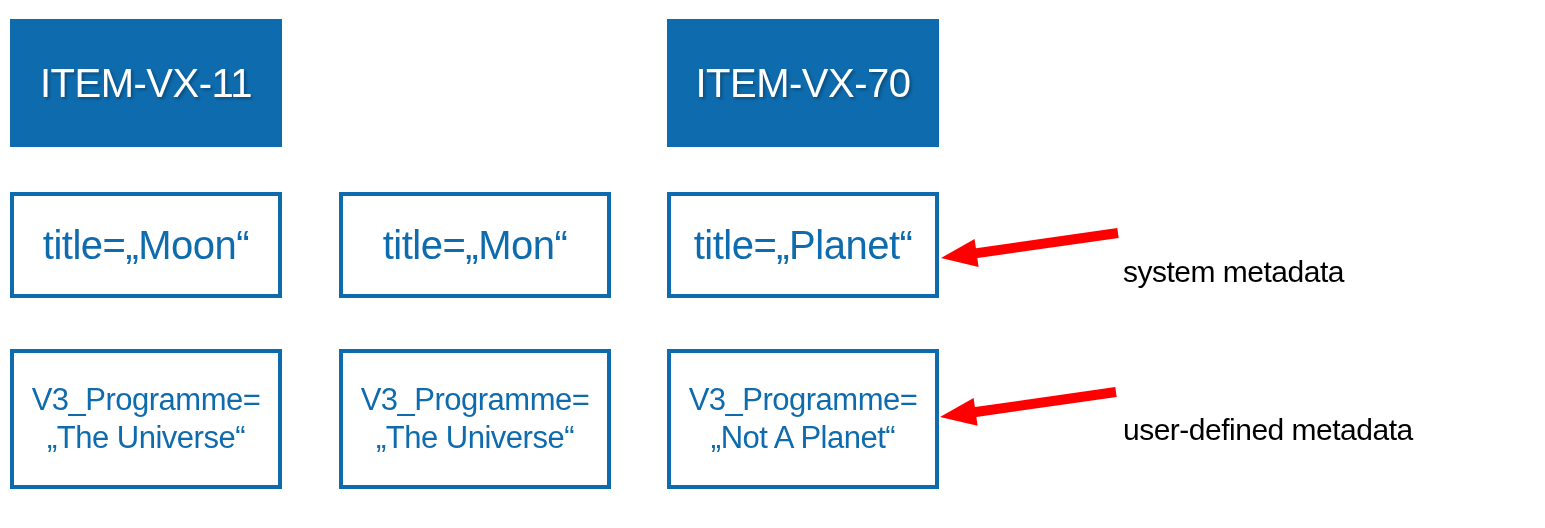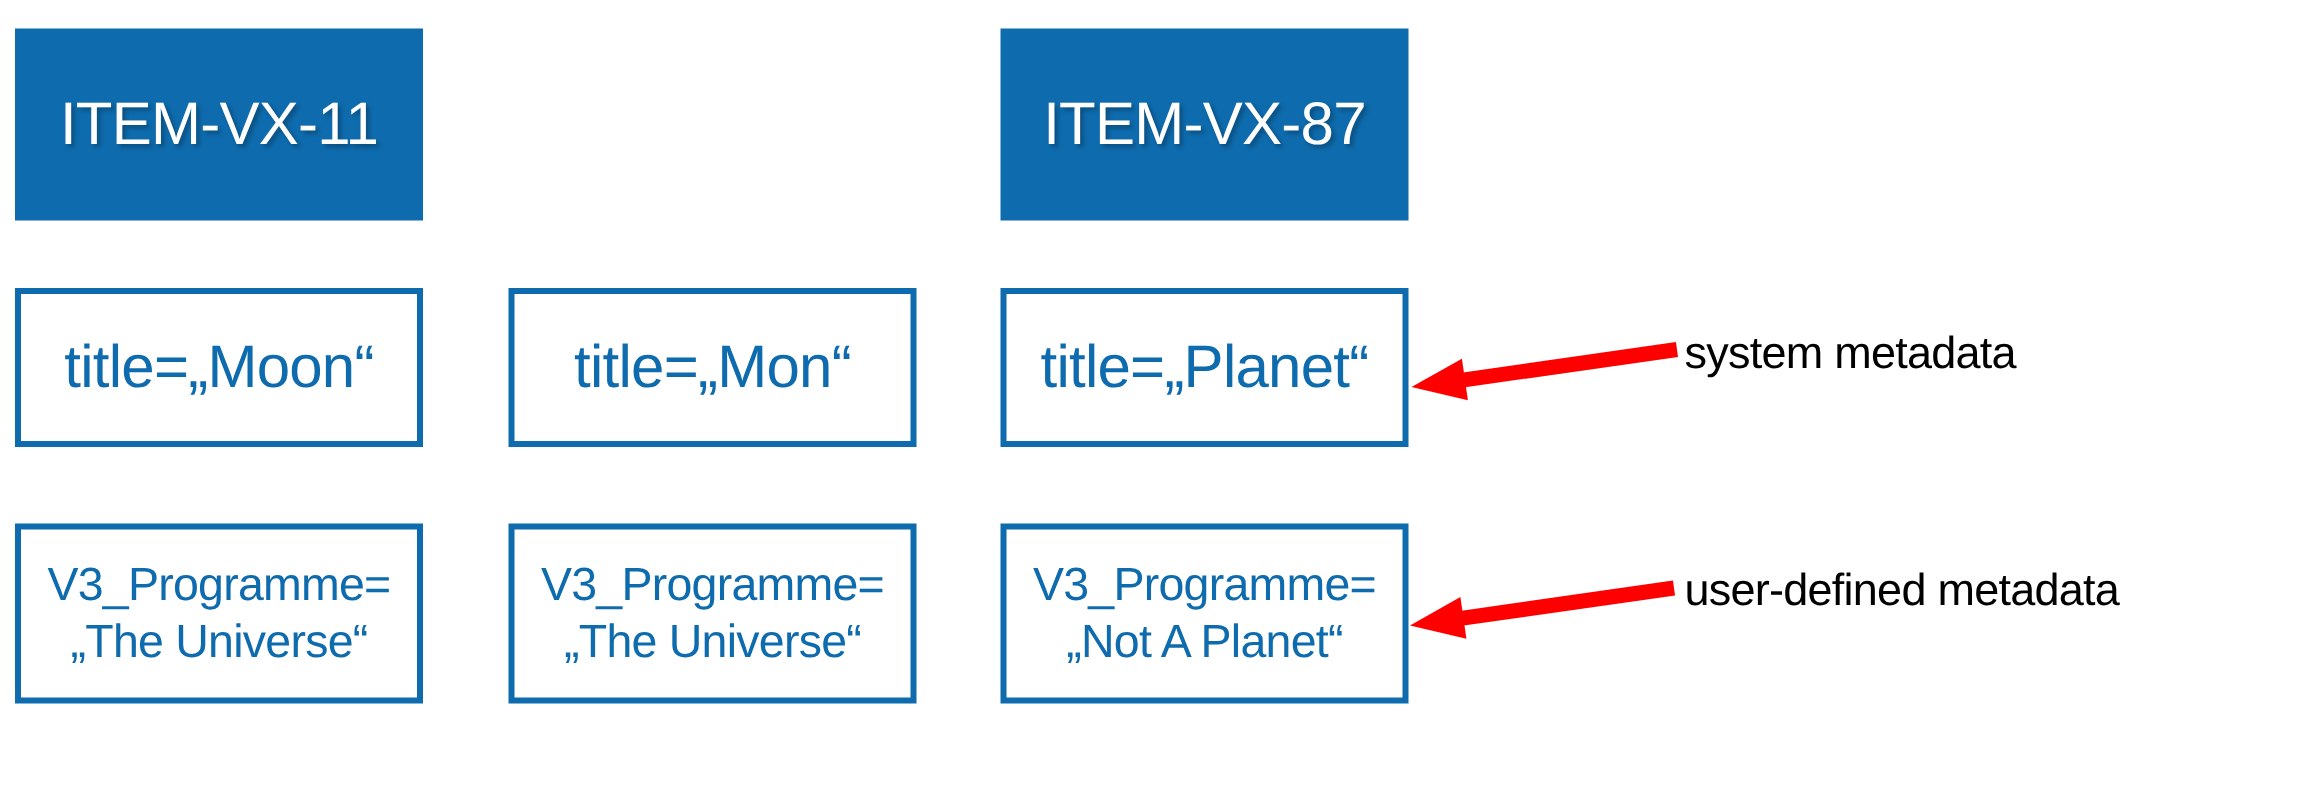--- a/index.html
+++ b/index.html
@@ -51,21 +51,21 @@
     top:192px;
     height:106px;
     background:#fff;
     border:4px solid var(--primary-blue);
     color:var(--primary-blue);
     font-size:40px;
     letter-spacing:-0.5px;
   }
   .user-box{
     top:349px;
-    height:120px;
+    height:140px;
     background:#fff;
     border:4px solid var(--primary-blue);
     color:var(--primary-blue);
     font-size:31px;
     line-height:38px;
     letter-spacing:-0.5px;
   }
   .arrows{
     position:absolute;
     left:0;
@@ -85,20 +85,21 @@
   .annotation{
     position:absolute;
     left:1123px;
     height:40px;
     display:flex;
     align-items:center;
     color:var(--annotation-text);
     font-size:30px;
     letter-spacing:-0.5px;
     white-space:nowrap;
+    margin-top:36px;
   }
   .annotation-system{ top:216px; }
   .annotation-user{ top:374px; }
 </style>
 </head>
 <body>
 
 <div class="canvas">
 
   <div class="col" style="left:10px">
@@ -119,21 +120,21 @@
       <span>title=„Mon“</span>
     </div>
     <div class="box user-box">
       <span>V3_Programme=</span>
       <span>„The Universe“</span>
     </div>
   </div>
 
   <div class="col" style="left:667px">
     <div class="box header-box">
-      <span>ITEM-VX-87</span>
+      <span>ITEM-VX-70</span>
     </div>
     <div class="box system-box">
       <span>title=„Planet“</span>
     </div>
     <div class="box user-box">
       <span>V3_Programme=</span>
       <span>„Not A Planet“</span>
     </div>
   </div>
 

